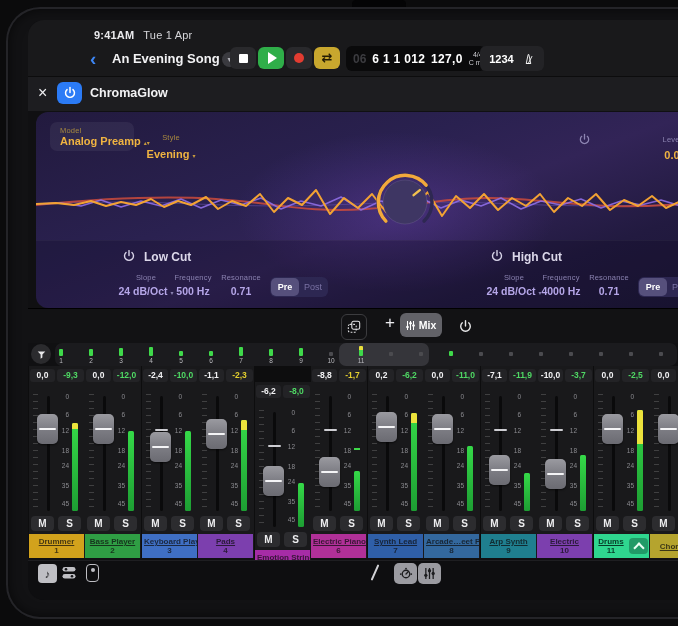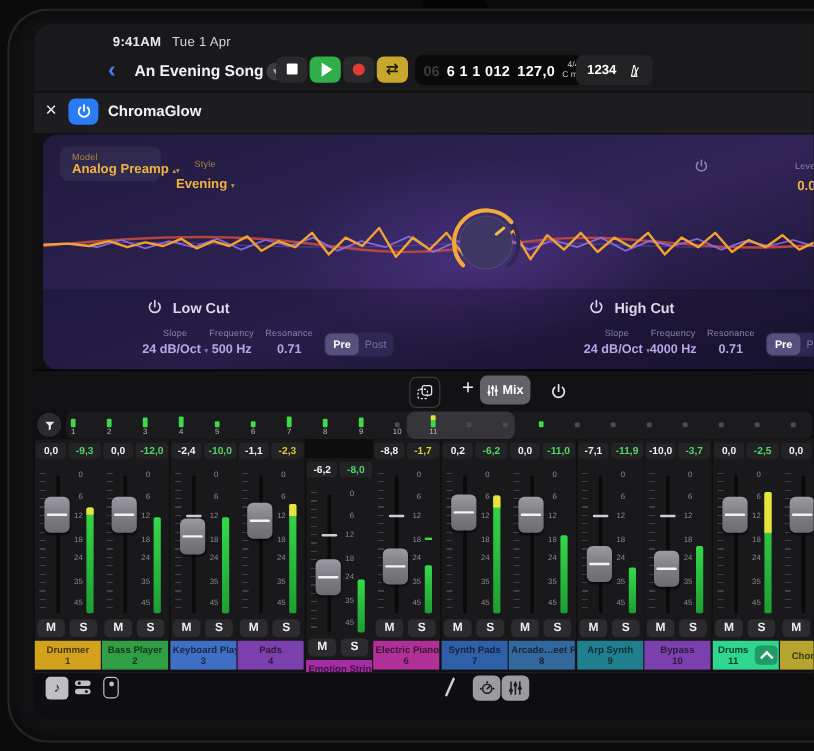--- a/index.html
+++ b/index.html
@@ -111,21 +111,21 @@
     background:linear-gradient(#9a9aa0,#7e7e85 48%,#6b6b72);box-shadow:0 1px 2px rgba(0,0,0,.6);}
   .cap::after{content:"";position:absolute;left:2px;right:2px;top:14px;height:2px;background:#f4f4f6;border-radius:1px;}
   .meter{position:absolute;left:43px;width:6px;border-radius:1.5px;background:linear-gradient(to top,#1d9e33,#35d948);}
   .meter .yel{position:absolute;left:0;top:0;width:100%;background:#ece23c;border-radius:1.5px 1.5px 0 0;}
   .ptick{position:absolute;left:43px;width:6px;height:2px;background:#3fd94a;display:none;}
   .msbtn{position:absolute;top:150px;width:23px;height:15px;border-radius:4px;background:#2c2c2f;color:#ededef;
     font-size:10px;font-weight:bold;text-align:center;line-height:15px;}
   .msbtn.m{left:2px;} .msbtn.s{left:29px;}
   .tname{position:absolute;left:0;top:168px;width:55px;height:24px;color:rgba(12,12,14,.72);text-align:center;
     display:flex;flex-direction:column;justify-content:center;line-height:9px;}
-  .tname .nm{font-size:8px;font-weight:bold;padding:0 2px;white-space:nowrap;overflow:hidden;}
+  .tname .nm{font-size:8px;font-weight:bold;padding:0 2px;white-space:nowrap;overflow:hidden;text-decoration:underline;}
   .tname .no{font-size:8px;font-weight:bold;}
   .tname.sel{color:#073b28;}
   .tchev{position:absolute;right:2px;top:172px;width:19px;height:16px;border-radius:4px;background:rgba(0,0,0,.28);display:none;}
   .tchev i{position:absolute;left:6px;top:6px;width:6px;height:6px;border-top:2px solid #eafff4;border-right:2px solid #eafff4;
     transform:rotate(-45deg);}
   
   #bottombar{position:absolute;left:0;top:540px;width:100%;height:40px;background:#0e0e10;border-top:1px solid #1e1e21;}
   .bico{top:3px;width:19px;height:19px;border-radius:4px;background:#bfbfc4;color:#1a1a1c;
     display:flex;align-items:center;justify-content:center;font-size:11px;font-weight:bold;}
   .bico.outline{background:none;border:1.5px solid #bfbfc4;width:11px;height:16px;border-radius:4px;}
@@ -543,21 +543,21 @@
             <span style="top: 137px;">45</span>
           </div>
     <div class="cap" style="top: 46px;"></div>
     <div class="meter" style="top: 47px; height: 98px;">
             <div class="yel" style="height: 10px;"></div>
           </div>
 
     <div class="msbtn m">M</div>
     <div class="msbtn s">S</div>
     <div class="tname" style="background: rgb(47, 95, 168);">
-      <span class="nm">Synth Pads</span>
+      <span class="nm">Synth Lead</span>
       <span class="no">7</span>
     </div>
 
   </div>
         <div class="strip" style="left: 396px;">
     <div class="pill vol">0,0</div>
     <div class="pill peak green">-11,0</div>
     <div class="ticks"></div>
     <div class="groove"></div>
 
@@ -627,21 +627,21 @@
             <span style="top: 137px;">45</span>
           </div>
     <div class="cap" style="top: 93px;"></div>
     <div class="meter" style="top: 89px; height: 56px;">
             <div class="yel" style="height: 0px;"></div>
           </div>
 
     <div class="msbtn m">M</div>
     <div class="msbtn s">S</div>
     <div class="tname" style="background: rgb(124, 63, 174);">
-      <span class="nm">Bypass</span>
+      <span class="nm">Electric</span>
       <span class="no">10</span>
     </div>
 
   </div>
         <div class="strip" style="left: 566px;">
     <div class="pill vol">0,0</div>
     <div class="pill peak green">-2,5</div>
     <div class="ticks"></div>
     <div class="groove"></div>
 

